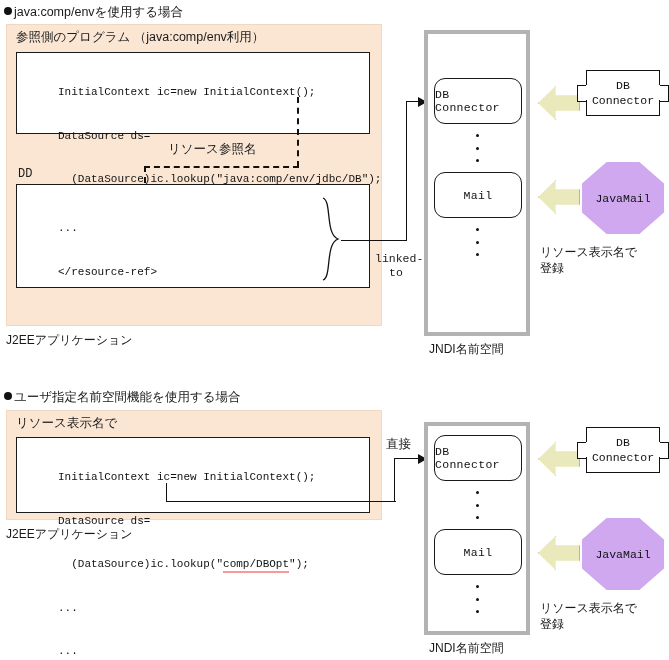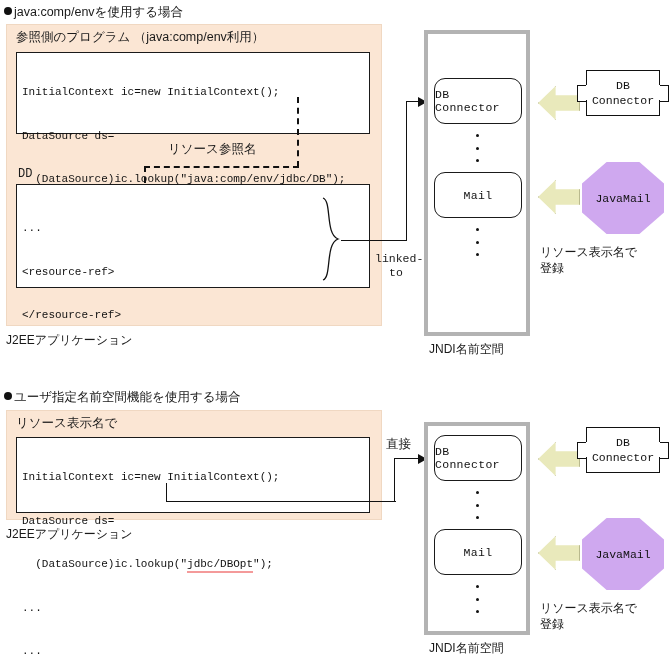--- a/index.html
+++ b/index.html
@@ -56,20 +56,21 @@
     background: #ffffff;
     border: 1.5px solid #1a1a1a;
     box-sizing: border-box;
   }
   .code-text {
     font-family: "Liberation Mono", "DejaVu Sans Mono", monospace;
     font-size: 11px;
     line-height: 14.5px;
     white-space: pre;
     color: #111;
+    margin-left: 36px;
   }
   .code-line { white-space: pre; }
   .underline-red {
     border-bottom: 2.5px solid #f49a9a;
     padding-bottom: 1px;
   }
 
   .app-caption {
     font-size: 12px;
     line-height: 14px;
@@ -252,21 +253,20 @@
 <div class="abs dash-v" style="left:297px; top:97px; height:70px;"></div>
 <div class="abs dash-h" style="left:144px; top:166px; width:155px;"></div>
 <div class="abs dash-v" style="left:144px; top:166px; height:39px;"></div>
 <div class="abs arrowhead-down" style="left:139px; top:203px;"></div>
 <div class="abs callout-label" style="left:168px; top:142px;">リソース参照名</div>
 
 <div class="abs dd-label" style="left:18px; top:167px;">DD</div>
 <div class="abs code-box" style="left:16px; top:184px; width:354px; height:104px;"></div>
 <div class="abs code-text" style="left:22px; top:192px; width:300px;">
   <div class="code-line">...</div>
-  <div class="code-line">&lt;resource-ref&gt;</div>
   <div class="code-line">&lt;/resource-ref&gt;</div>
 </div>
 
 <div class="abs brace" style="left:320px; top:196px;">
   <svg width="22" height="86" viewBox="0 0 22 86">
     <path d="M3 2 C 12 5, 5 38, 18 43 C 5 48, 12 81, 3 84" fill="none" stroke="#111" stroke-width="1.3"></path>
   </svg>
 </div>
 
 <div class="abs ln ln-h" style="left:341px; top:240px; width:66px;"></div>
@@ -315,21 +315,21 @@
   <span class="bullet-dot"></span><span>ユーザ指定名前空間機能を使用する場合</span>
 </div>
 
 <div class="abs app-panel" style="left:6px; top:410px; width:376px; height:110px;"></div>
 <div class="abs panel-heading" style="left:16px; top:416px;">リソース表示名で</div>
 
 <div class="abs code-box" style="left:16px; top:437px; width:354px; height:76px;"></div>
 <div class="abs code-text" style="left:22px; top:441px; width:346px;">
   <div class="code-line">InitialContext ic=new InitialContext();</div>
   <div class="code-line">DataSource ds=</div>
-  <div class="code-line"><span>  (DataSource)ic.lookup("</span><span class="underline-red">jdbc/DBOpt</span><span>");</span></div>
+  <div class="code-line"><span>  (DataSource)ic.lookup("</span><span class="underline-red">comp/DBOpt</span><span>");</span></div>
   <div class="code-line">...</div>
   <div class="code-line">...</div>
 </div>
 
 <div class="abs ln ln-v" style="left:166px; top:483px; height:19px;"></div>
 <div class="abs ln ln-h" style="left:166px; top:501px; width:230px;"></div>
 <div class="abs ln ln-v" style="left:394px; top:458px; height:44px;"></div>
 <div class="abs ln ln-h" style="left:394px; top:458px; width:26px;"></div>
 <div class="abs arrowhead-right" style="left:418px; top:454px;"></div>
 <div class="abs direct-label" style="left:386px; top:437px;">直接</div>

